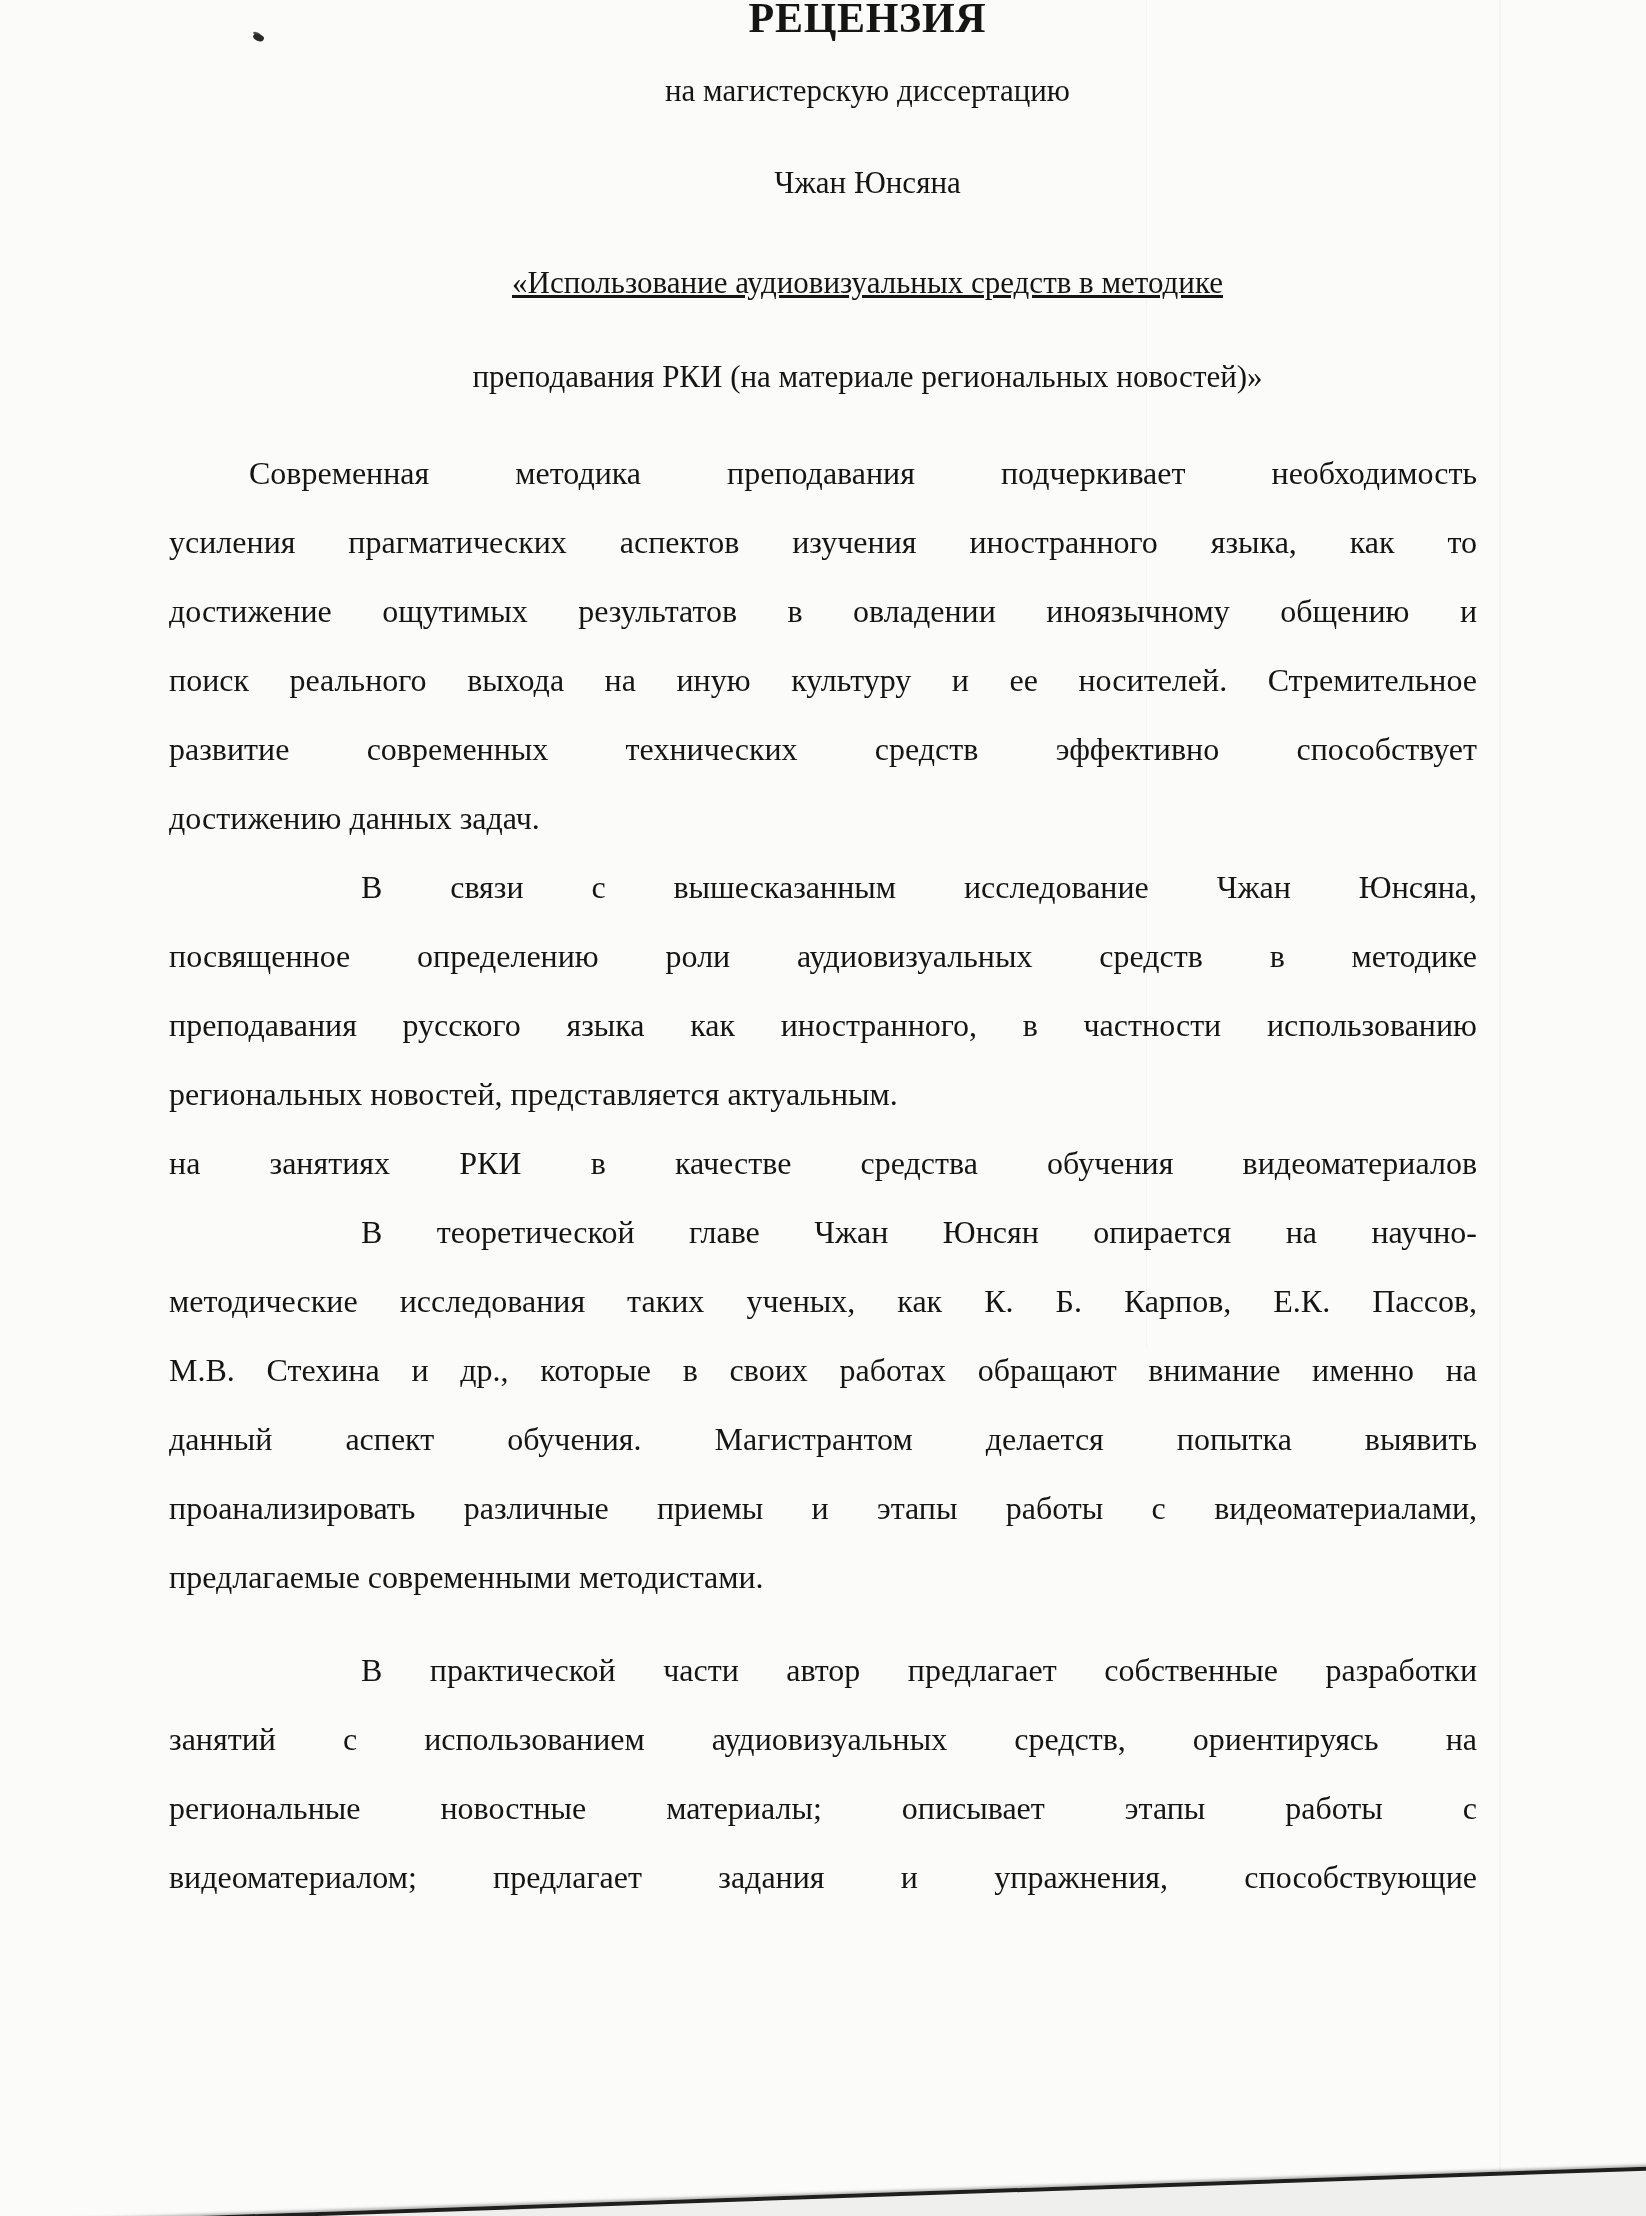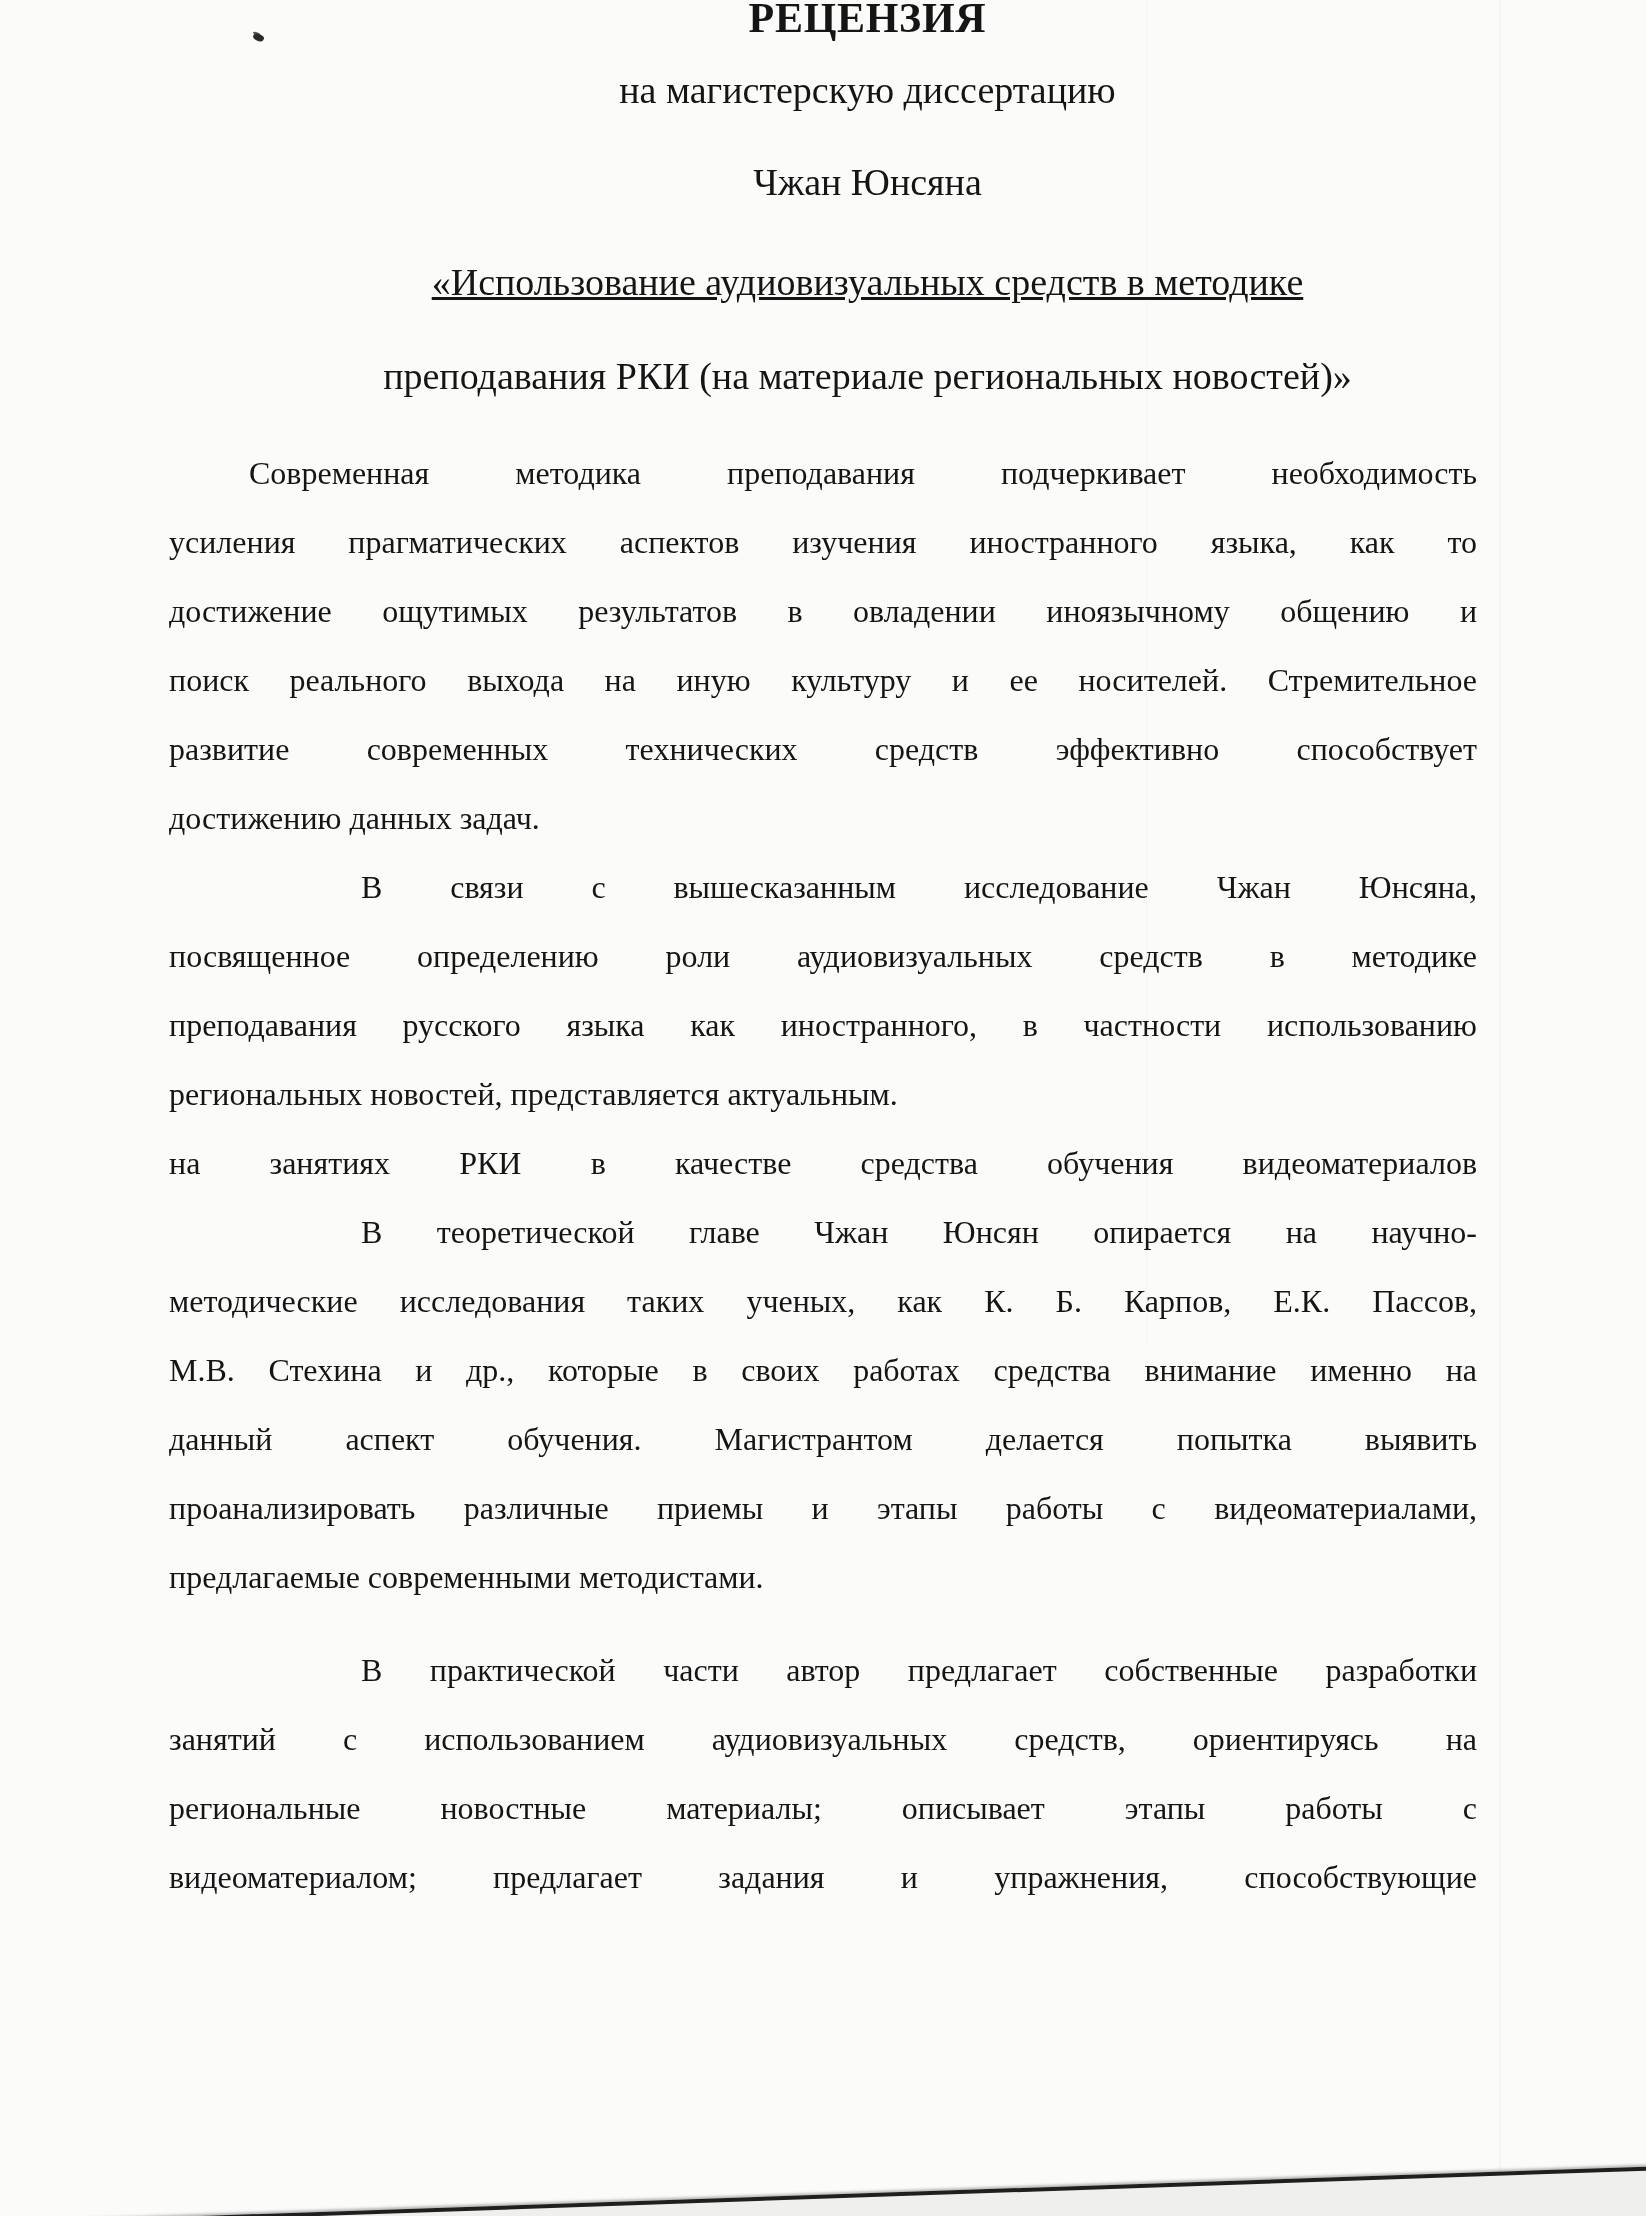--- a/index.html
+++ b/index.html
@@ -11,21 +11,21 @@
     font-family: "Liberation Serif", "DejaVu Serif", serif;
     color: #151515;
   }
   .page { position: absolute; inset: 0; border-radius: 32px; }
 
   
   .hline {
     position: absolute;
     left: 226px; width: 1283px;
     text-align: center;
-    font-size: 38px;
+    font-size: 31px;
     line-height: 47px;
     white-space: nowrap;
   }
   .hline.title { font-weight: bold; font-size: 42px; letter-spacing: 0.7px; }
   #h-title  { top: -5.4px; }
   #h-sub1   { top: 67px; }
   #h-sub2   { top: 159px; }
   #h-quote1 { top: 259px; text-decoration: underline; }
   #h-quote2 { top: 353px; }
 
@@ -100,21 +100,21 @@
     <div class="ln j">поиск реального выхода на иную культуру и ее носителей. Стремительное</div>
     <div class="ln j">развитие современных технических средств эффективно способствует</div>
     <div class="ln left">достижению данных задач.</div>
     <div class="ln j ind2">В связи с вышесказанным исследование Чжан Юнсяна,</div>
     <div class="ln j">посвященное определению роли аудиовизуальных средств в методике</div>
     <div class="ln j">преподавания русского языка как иностранного, в частности использованию</div>
     <div class="ln left">региональных новостей, представляется актуальным.</div>
     <div class="ln j">на занятиях РКИ в качестве средства обучения видеоматериалов</div>
     <div class="ln j ind2">В теоретической главе Чжан Юнсян  опирается на научно-</div>
     <div class="ln j">методические исследования таких ученых, как К. Б. Карпов, Е.К. Пассов,</div>
-    <div class="ln j">М.В. Стехина и др., которые в своих работах средства внимание именно на</div>
+    <div class="ln j">М.В. Стехина и др., которые в своих работах обращают внимание именно на</div>
     <div class="ln j">данный аспект обучения. Магистрантом делается попытка выявить</div>
     <div class="ln j">проанализировать различные приемы и этапы работы с видеоматериалами,</div>
     <div class="ln left">предлагаемые современными методистами.</div>
     <div class="ln j ind2 gap">В практической части автор предлагает собственные разработки</div>
     <div class="ln j">занятий с использованием аудиовизуальных средств, ориентируясь на</div>
     <div class="ln j">региональные новостные материалы; описывает этапы работы с</div>
     <div class="ln j">видеоматериалом; предлагает задания и упражнения, способствующие</div>
   </div>
 
   <div class="ink-speck"></div>

